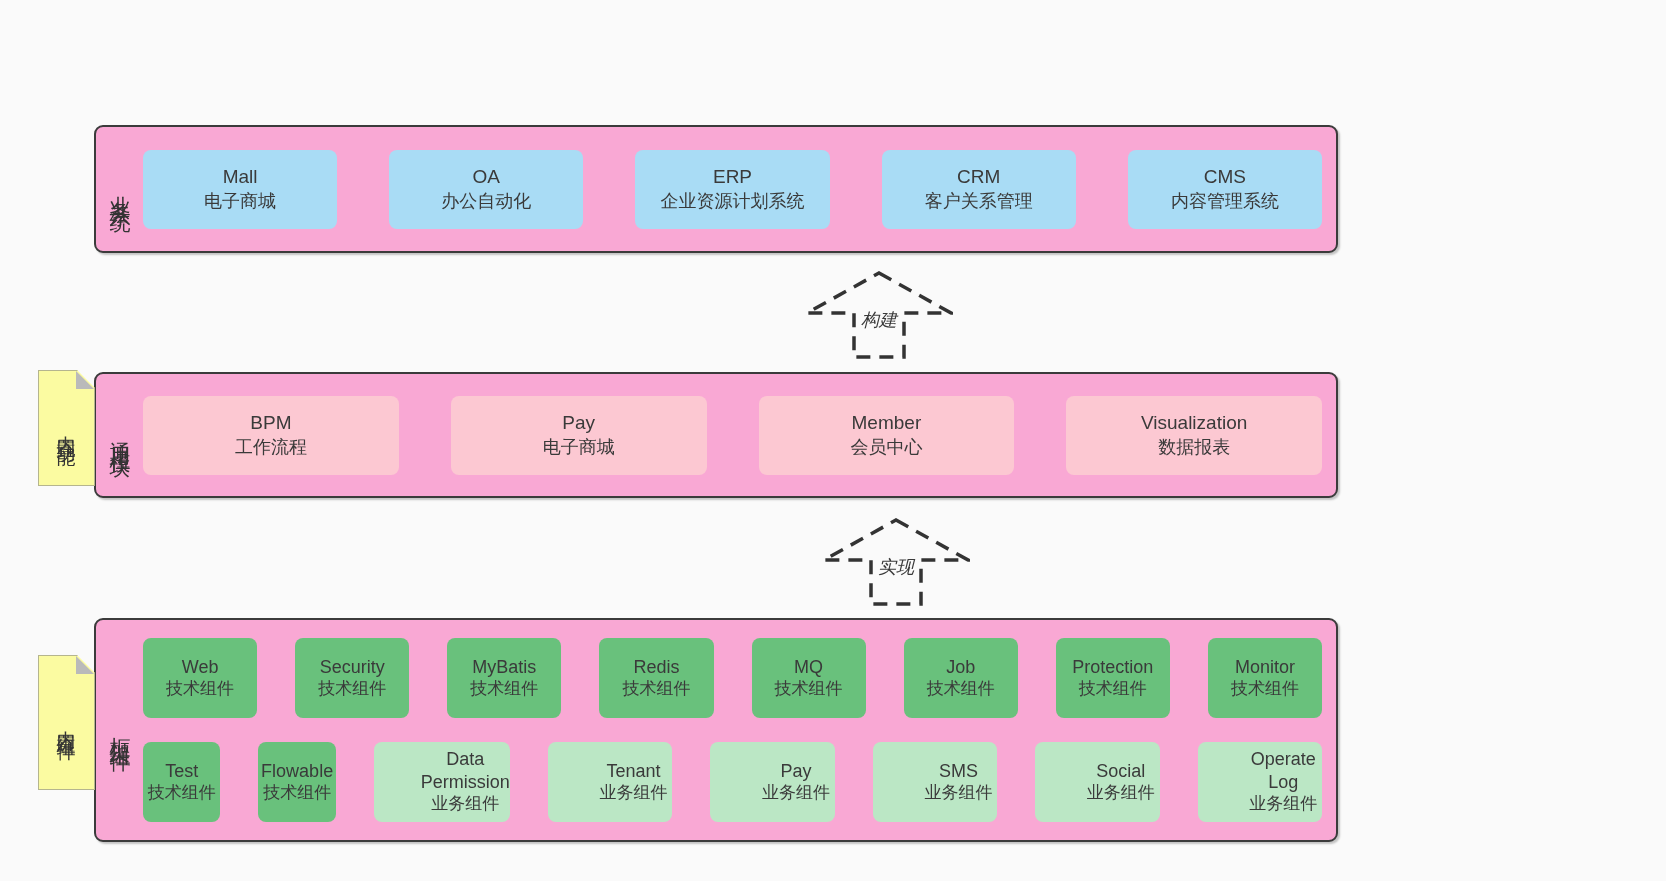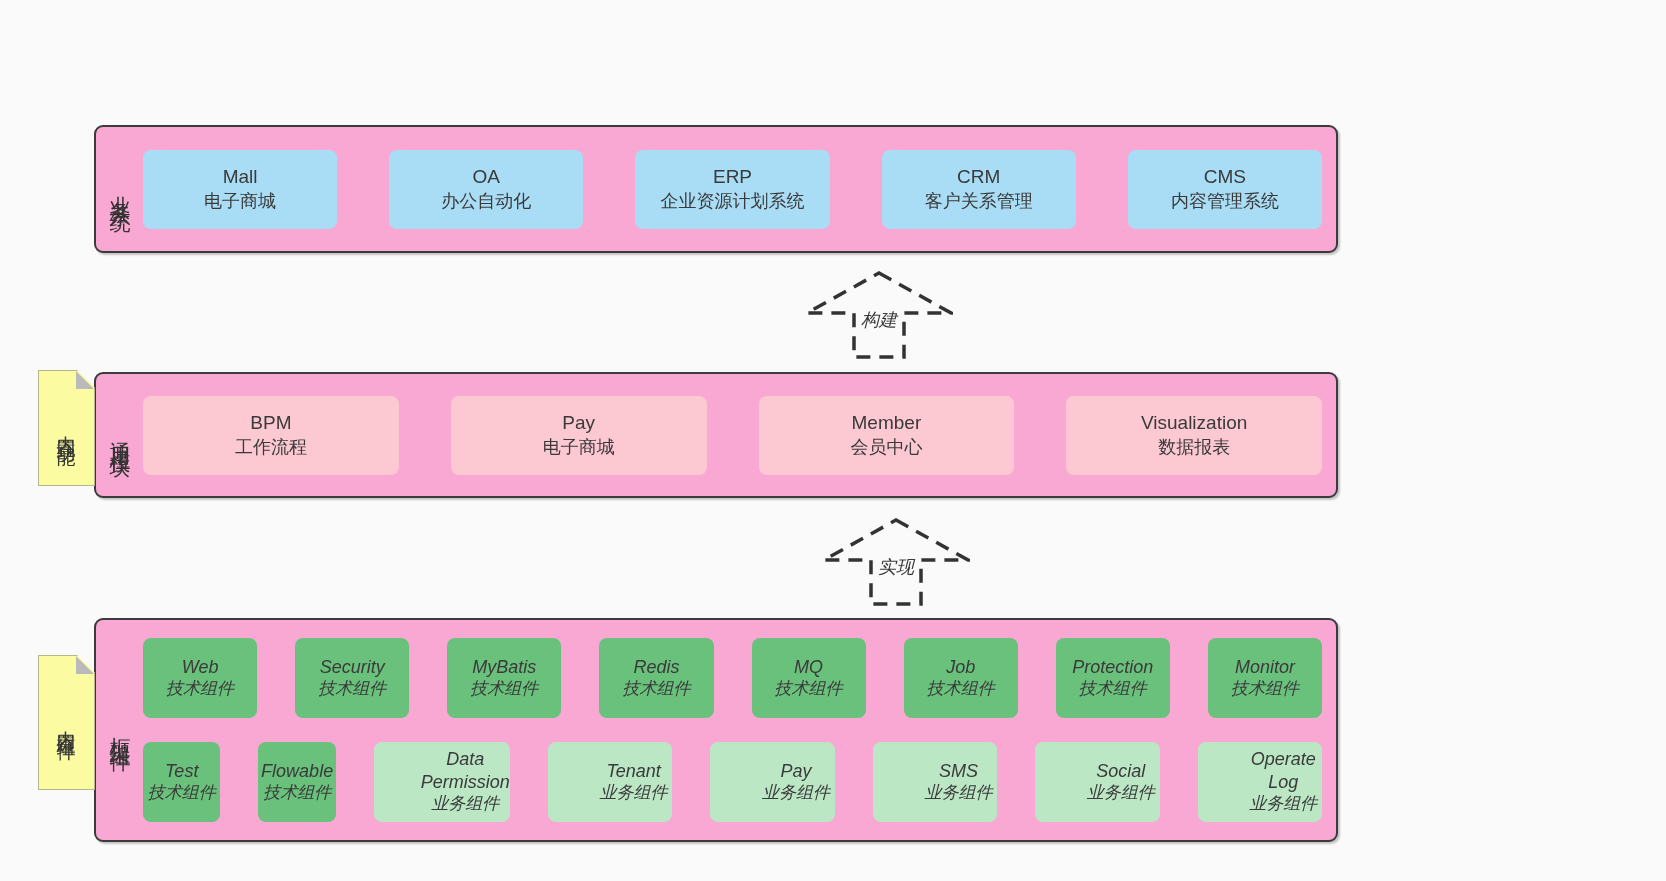--- a/index.html
+++ b/index.html
@@ -40,21 +40,21 @@
   .rows{
     flex:1;
     display:flex;
     flex-direction:column;
     justify-content:center;
     gap:24px;
     padding:0 14px 0 6px;
   }
   .row{display:flex;}
   .row.gap-wide{gap:52px;}
-  .row.gap-narrow{gap:38px;font-style:italic;}
+  .row.gap-narrow{gap:38px;}
   
   .box{
     flex:1;
     height:79px;
     border-radius:8px;
     display:flex;
     flex-direction:column;
     align-items:center;
     justify-content:center;
     text-align:center;

